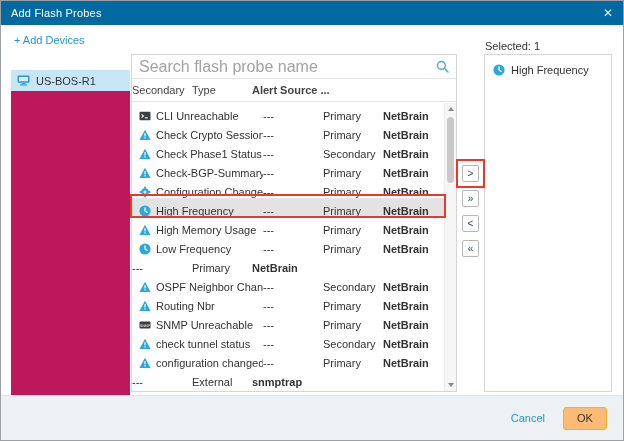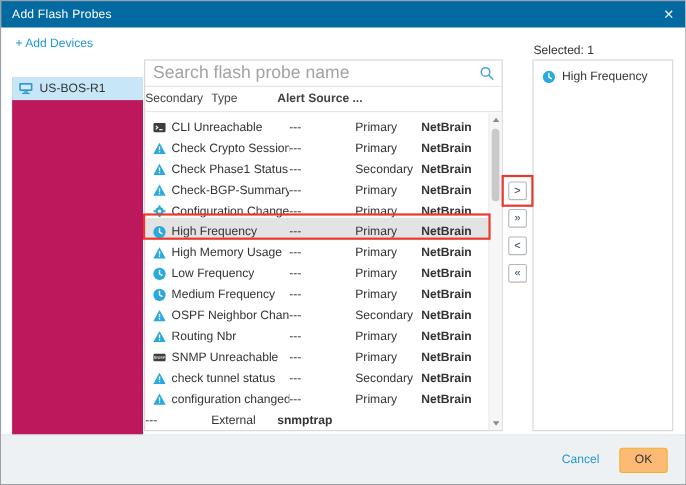--- a/index.html
+++ b/index.html
@@ -235,29 +235,20 @@
                 <path d="M6 2.8V6l2.2 1.4" stroke="#fff" stroke-width="1.3" fill="none" stroke-linecap="round"></path>
               </svg>
             </span>
             <span>Low Frequency</span>
           </div>
           <div class="cell c-iface">---</div>
           <div class="cell c-type">Primary</div>
           <div class="cell c-alert">NetBrain</div>
         </div>
         <div class="trow">
-          <div class="c-name">
-            <span class="ricon">
-              <svg width="12" height="12" viewBox="0 0 12 12">
-                <circle cx="6" cy="6" r="5.6" fill="#2aa8e0"></circle>
-                <path d="M6 2.8V6l2.2 1.4" stroke="#fff" stroke-width="1.3" fill="none" stroke-linecap="round"></path>
-              </svg>
-            </span>
-            <span>Medium Frequency</span>
-          </div>
           <div class="cell c-iface">---</div>
           <div class="cell c-type">Primary</div>
           <div class="cell c-alert">NetBrain</div>
         </div>
         <div class="trow">
           <div class="c-name">
             <span class="ricon">
               <svg width="12" height="12" viewBox="0 0 12 12">
                 <path d="M6 0.8L11.6 11H0.4Z" fill="#2aa8e0"></path>
                 <rect x="5.4" y="4.2" width="1.2" height="3.2" fill="#fff"></rect>

